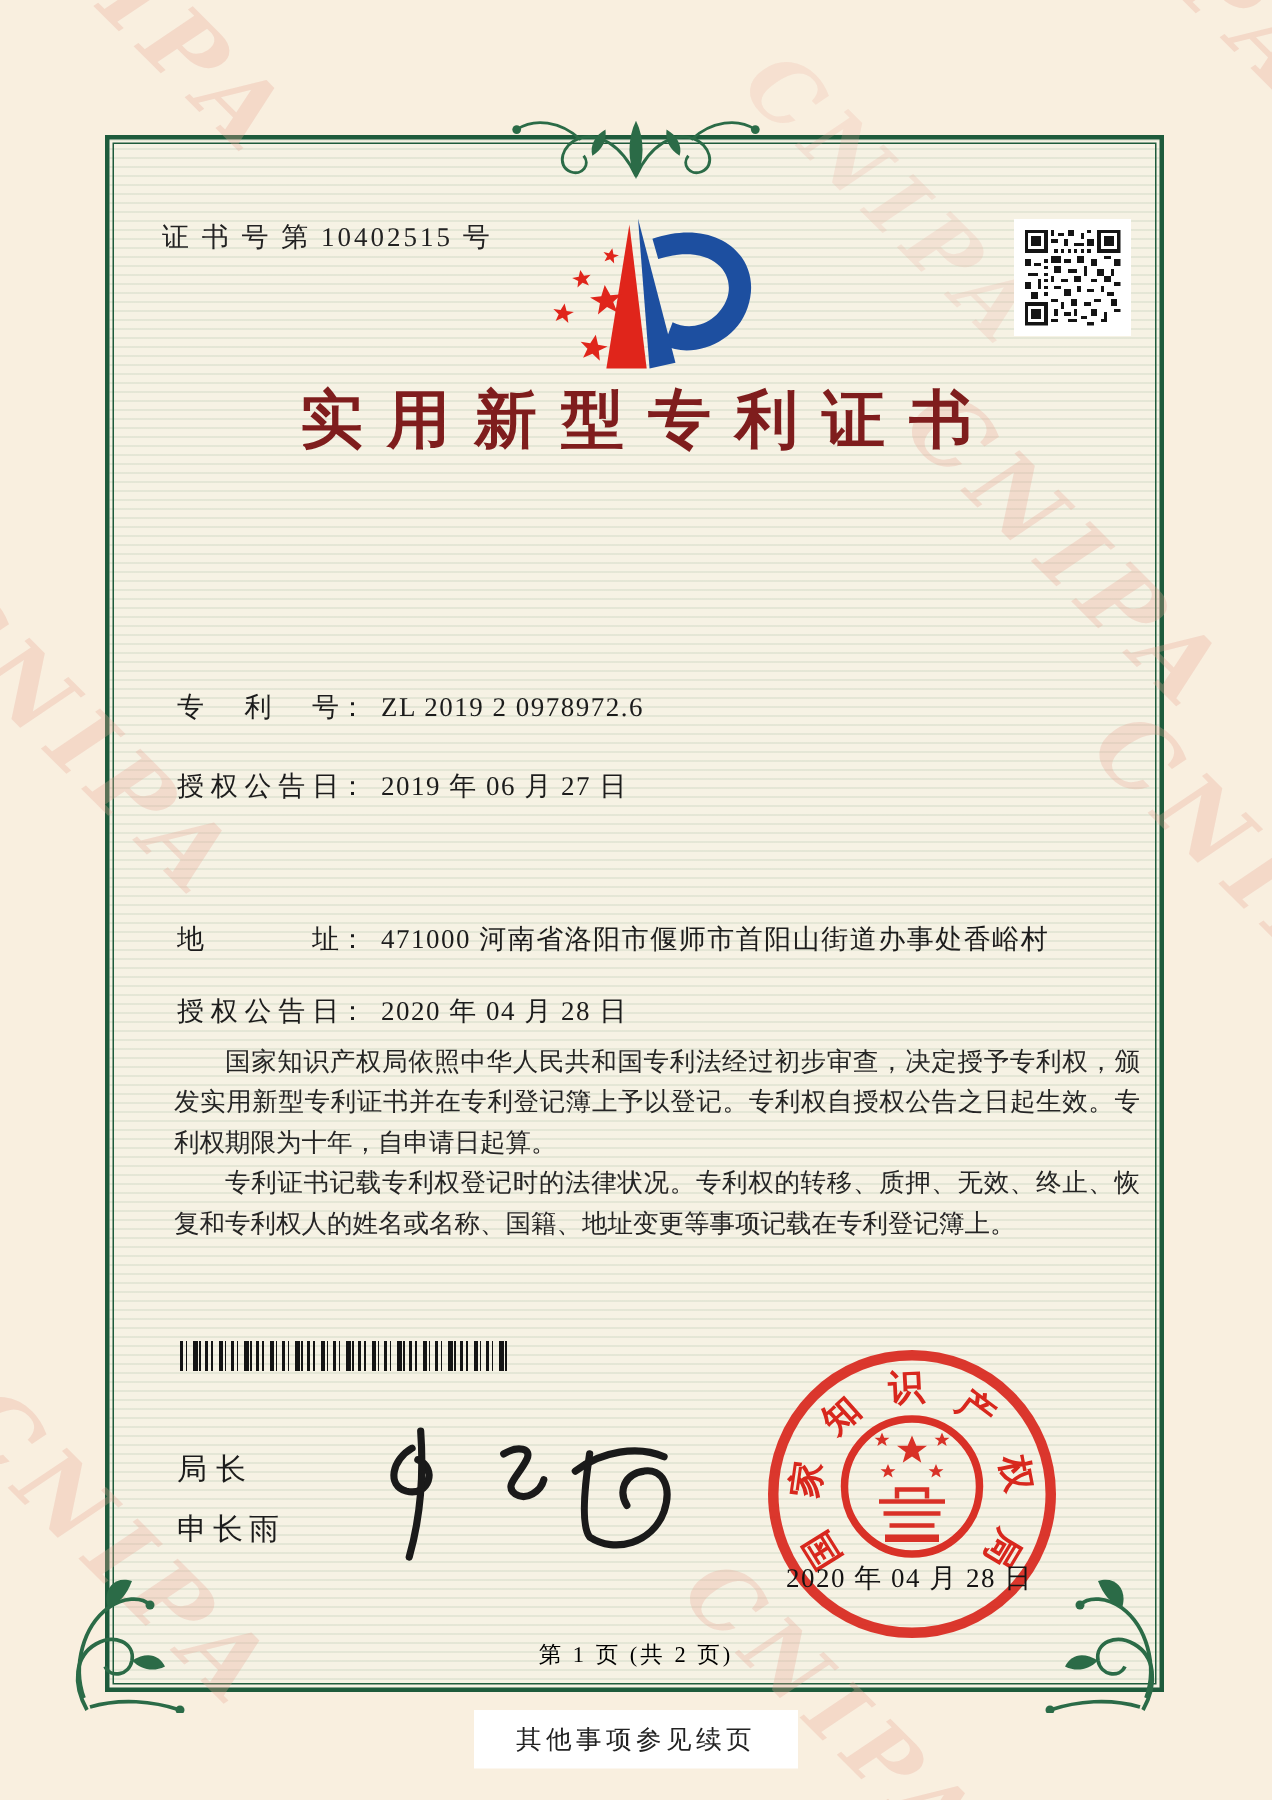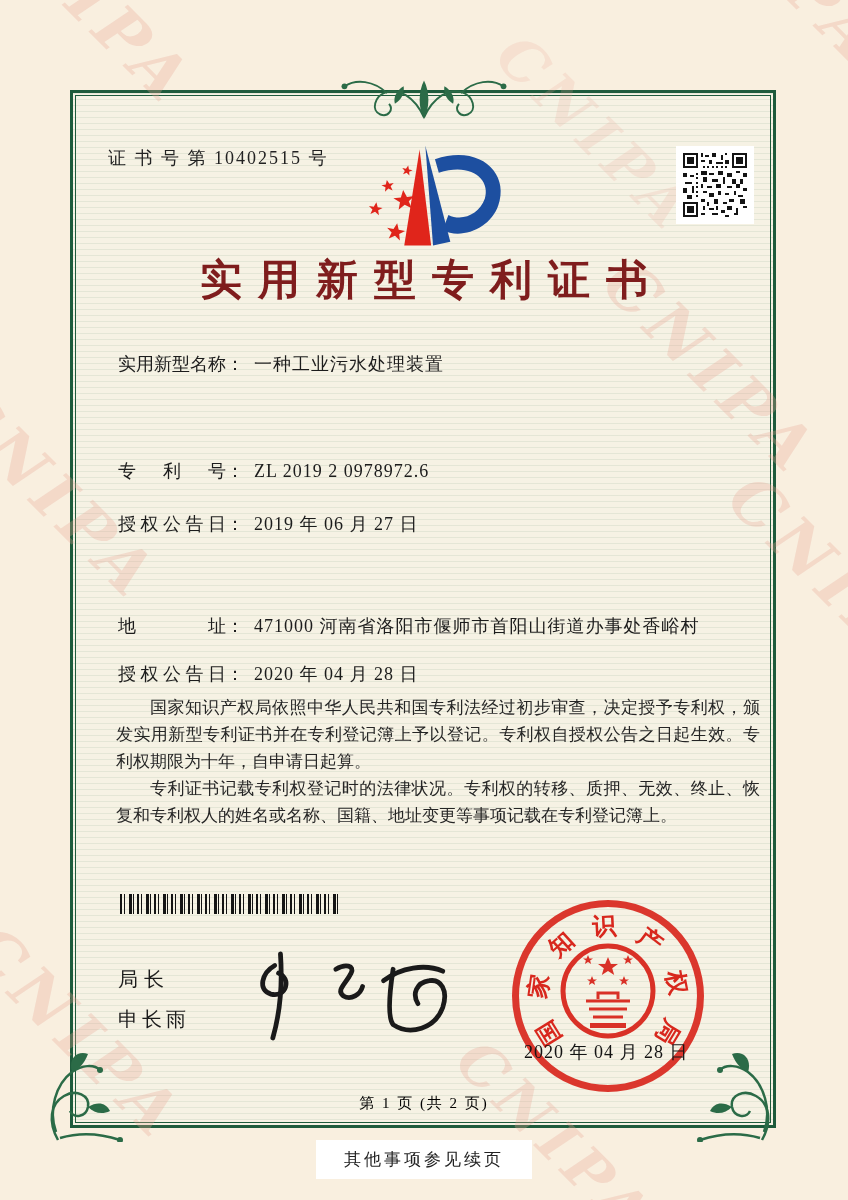--- a/index.html
+++ b/index.html
@@ -249,23 +249,20 @@
         <rect x="8" y="27" width="2" height="1"></rect>
           <rect x="13" y="27" width="3" height="1"></rect>
           <rect x="19" y="28" width="2" height="1"></rect>
           <rect x="23" y="27" width="2" height="1"></rect>
       </g>
     </svg>
   </div>
 
   <div class="title">实用新型专利证书</div>
 
-  <div class="frow" style="top:352px;">
-    <span class="flabel">实用新型名称</span><span class="fcolon">：</span><span class="fval">一种工业污水处理装置</span>
-  </div>
   <div class="frow" style="top:459px;">
     <span class="flabel">专利号</span><span class="fcolon">：</span><span class="fval">ZL 2019 2 0978972.6</span>
   </div>
   <div class="frow" style="top:512px;">
     <span class="flabel">授权公告日</span><span class="fcolon">：</span><span class="fval">2019 年 06 月 27 日</span>
   </div>
   <div class="frow" style="top:614px;">
     <span class="flabel">地址</span><span class="fcolon">：</span><span class="fval">471000 河南省洛阳市偃师市首阳山街道办事处香峪村</span>
   </div>
   <div class="frow" style="top:662px; width:640px;">

